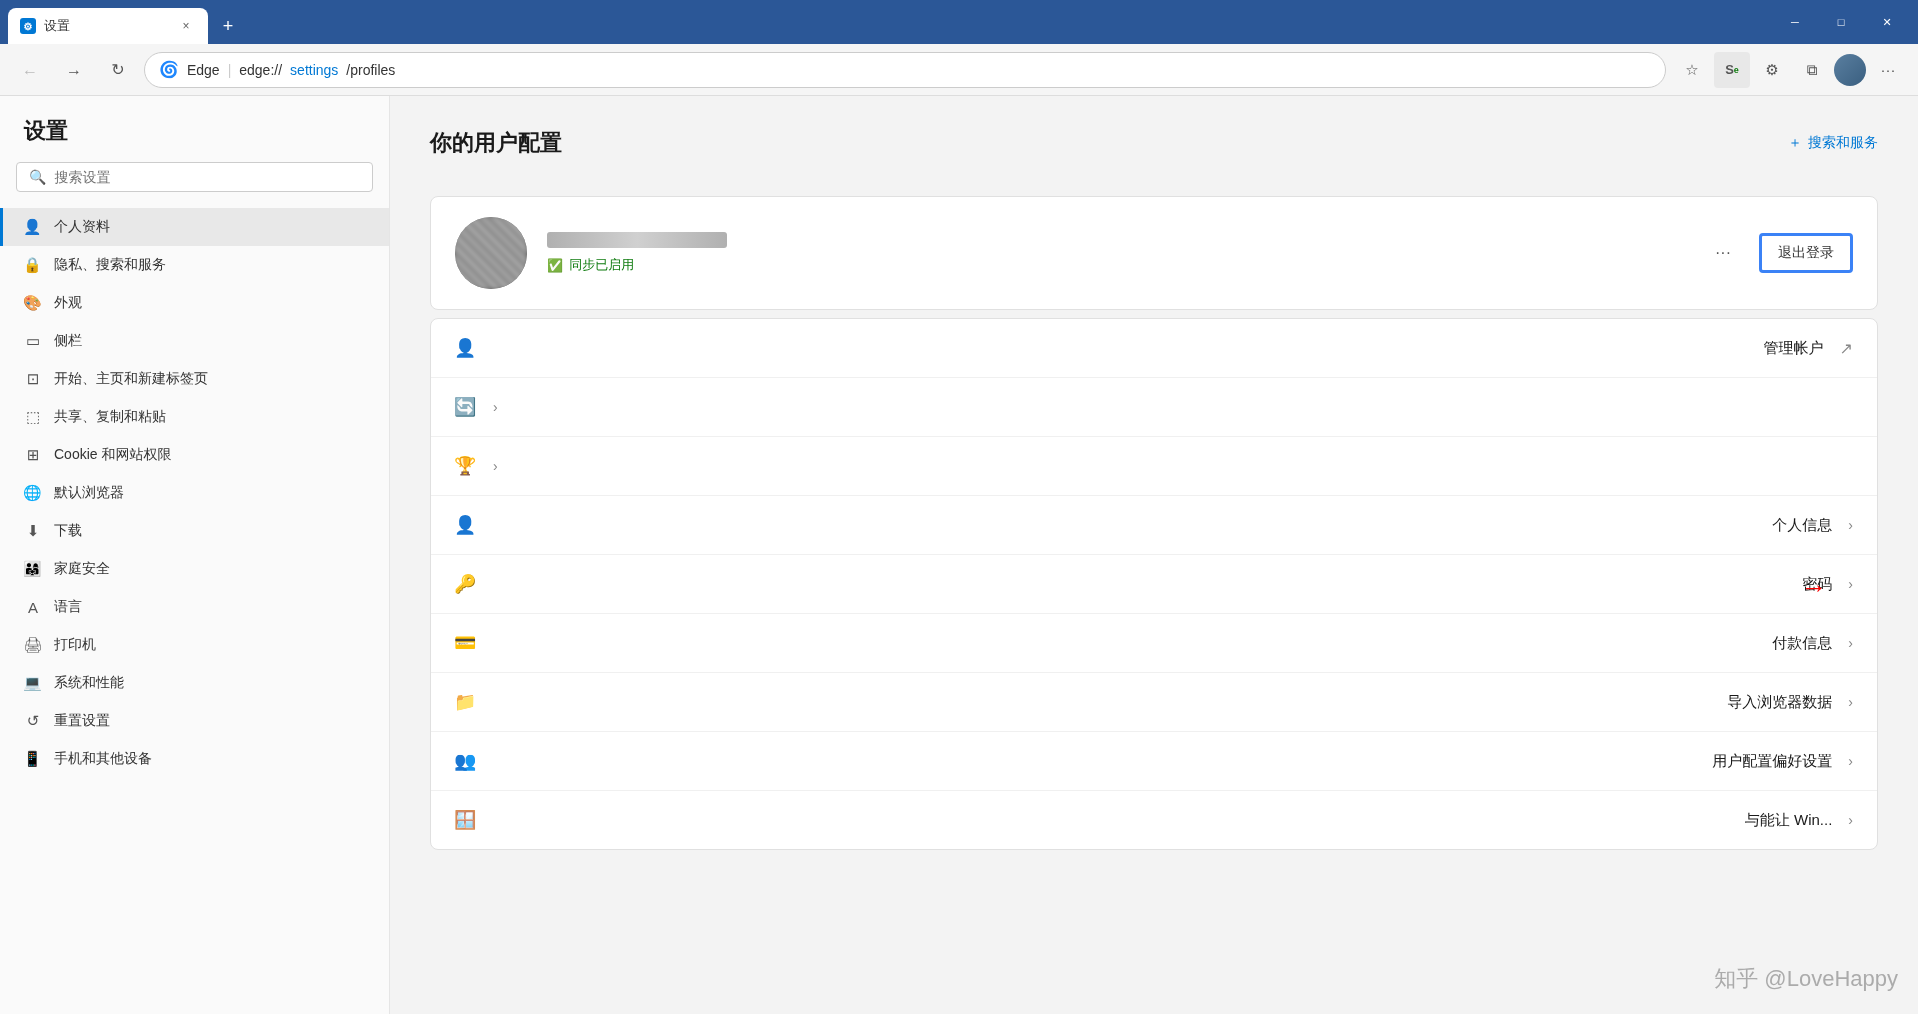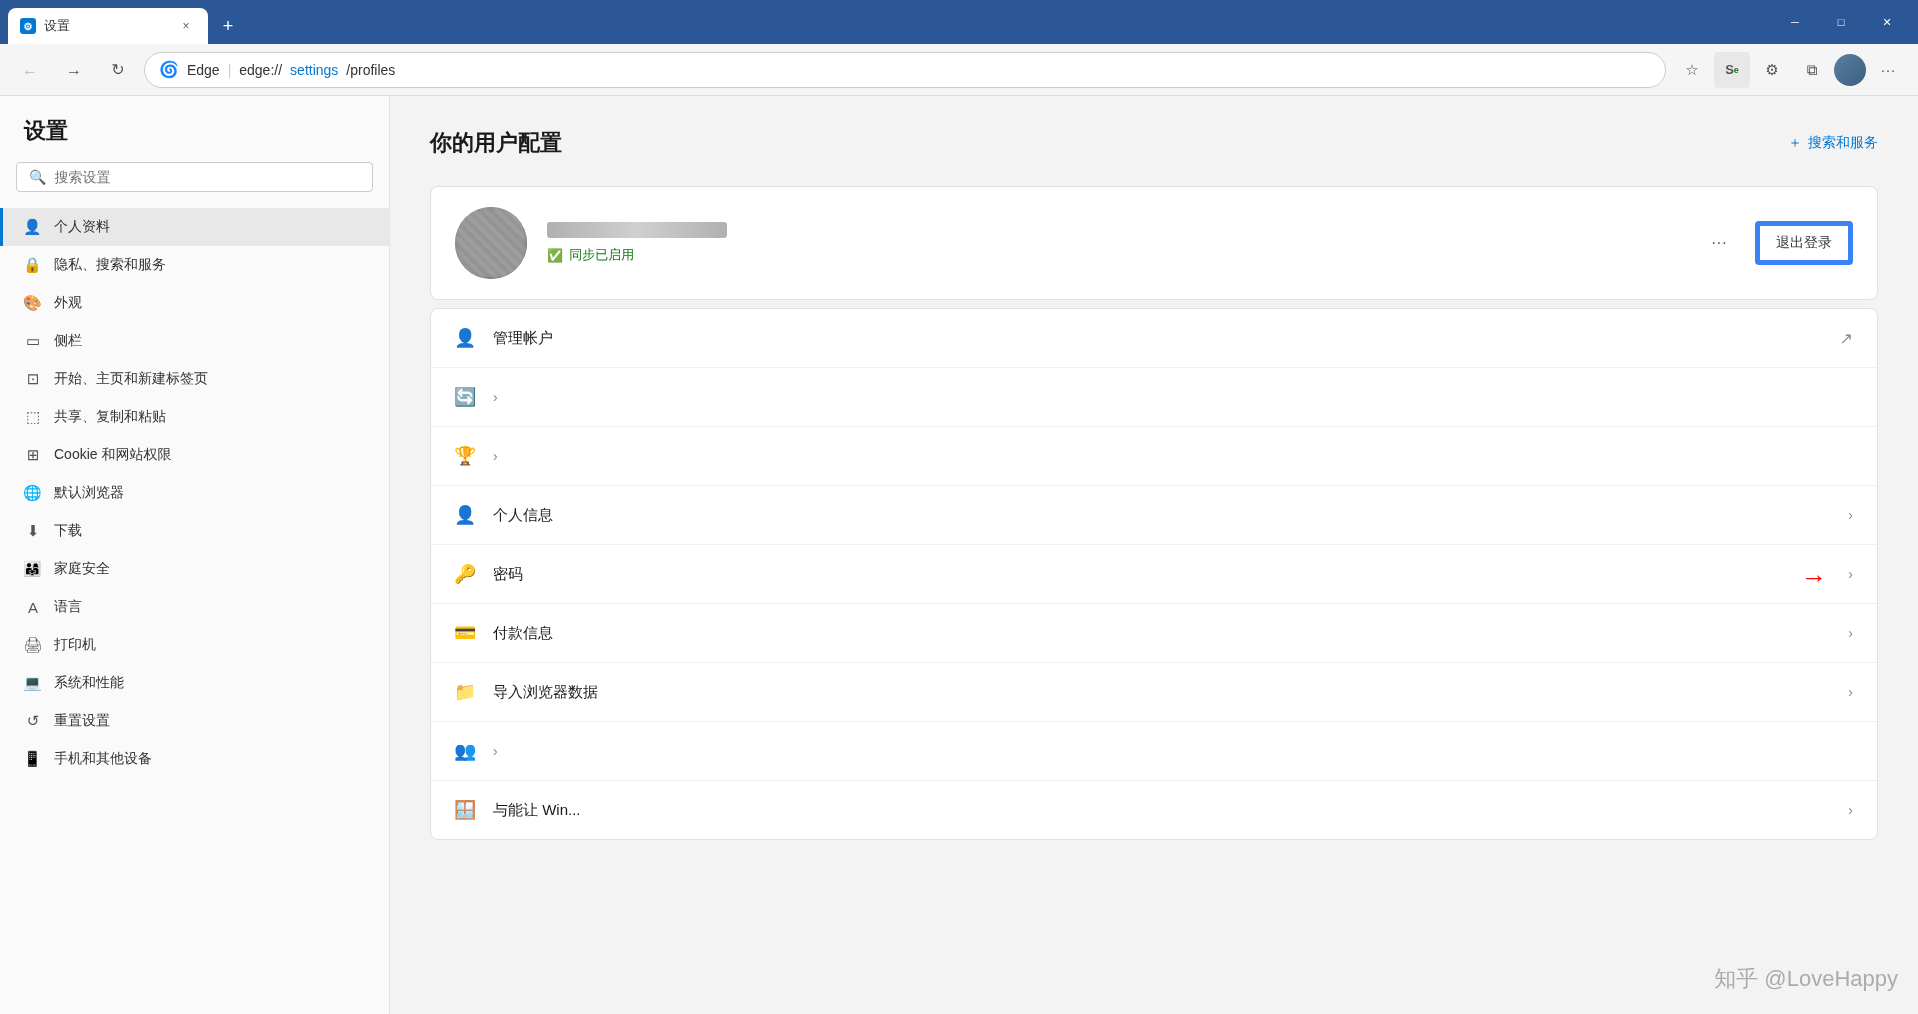--- a/index.html
+++ b/index.html
@@ -208,21 +208,21 @@
     
     .settings-main {
       flex: 1;
       padding: 32px 40px;
       overflow-y: auto;
       background: #f3f3f3;
     }
     .section-header {
       display: flex;
       justify-content: space-between;
-      margin-bottom: 28px;
+      margin-bottom: 38px;
     }
     .section-title {
       font-size: 22px;
       font-weight: 600;
       color: #1a1a1a;
     }
     .add-profile-btn {
       display: flex;
       align-items: center;
       gap: 6px;
@@ -278,21 +278,21 @@
     }
     .sync-check { color: #107c10; }
     .profile-more {
       color: #555;
       font-size: 16px;
       cursor: pointer;
       padding: 8px;
       border-radius: 4px;
     }
     .logout-btn {
-      border: 5px solid #3b82f6;
+      border: 3px solid #3b82f6;
       border-radius: 4px;
       padding: 8px 16px;
       background: white;
       cursor: pointer;
       font-size: 14px;
       color: #333;
     }
 
     
     .settings-list {
@@ -315,20 +315,21 @@
       width: 22px; height: 22px;
       display: flex; align-items: center; justify-content: center;
       font-size: 18px;
       color: #555;
       flex-shrink: 0;
     }
     .settings-item .item-label {
       flex: 1;
       font-size: 15px;
       color: #1a1a1a;
+      text-align: right;
     }
     .settings-item .item-label.bold { font-weight: 600; }
     .settings-item .item-chevron {
       color: #888;
       font-size: 14px;
     }
     .settings-item .item-external {
       color: #888;
       font-size: 16px;
     }
@@ -527,20 +528,21 @@
     <span class="item-chevron">›</span>
   </div>
           <div class="settings-item">
     <span class="item-icon">📁</span>
     <span class="item-label">导入浏览器数据</span>
 
     <span class="item-chevron">›</span>
   </div>
           <div class="settings-item">
     <span class="item-icon">👥</span>
+    <span class="item-label">用户配置偏好设置</span>
 
     <span class="item-chevron">›</span>
   </div>
           <div class="settings-item">
     <span class="item-icon">🪟</span>
     <span class="item-label">与能让 Win...</span>
 
     <span class="item-chevron">›</span>
   </div>
         </div>

